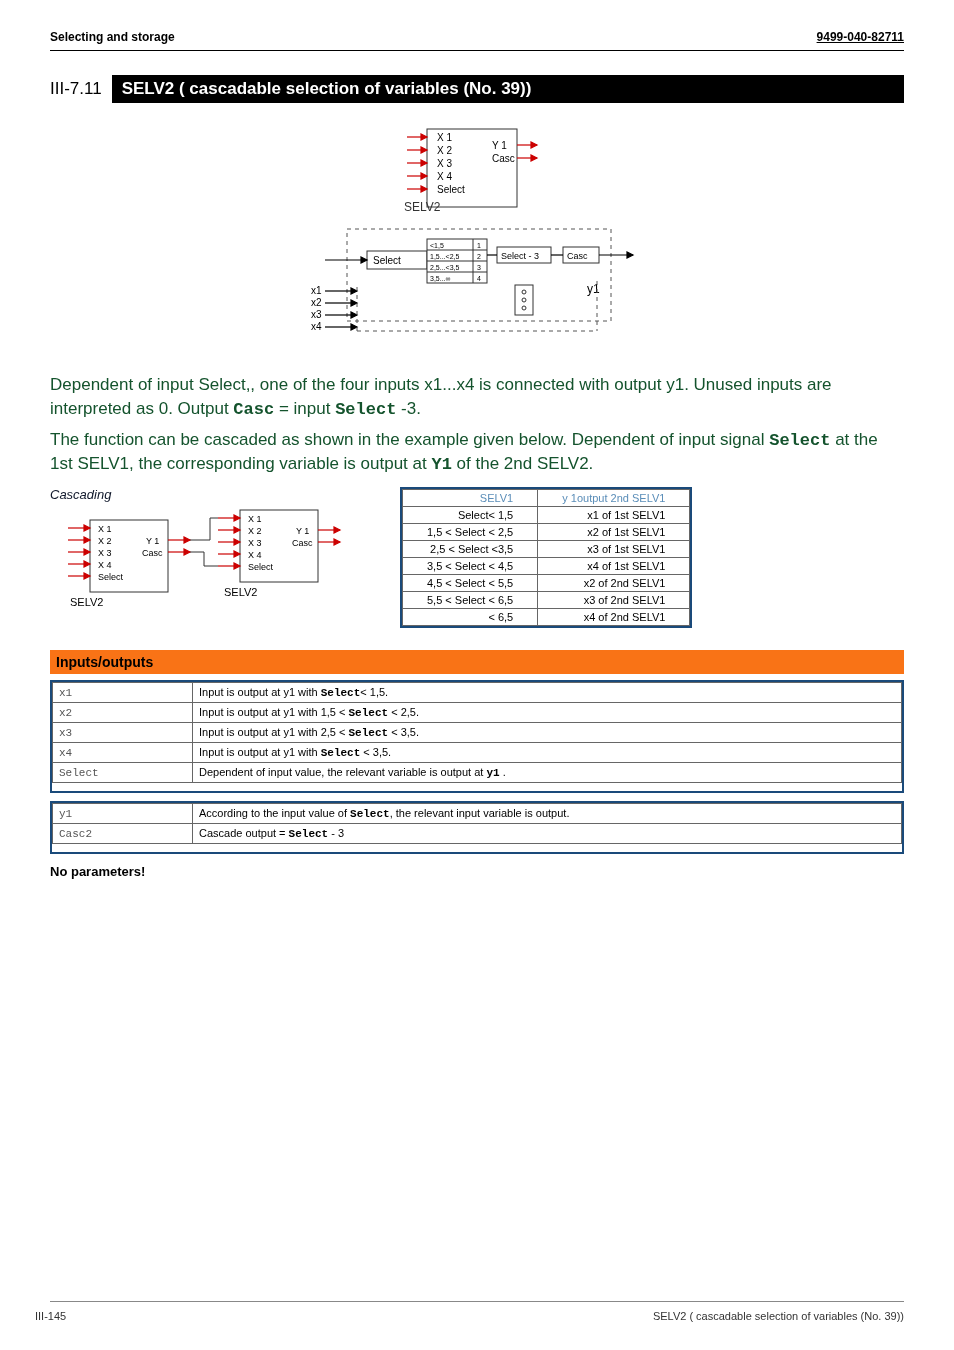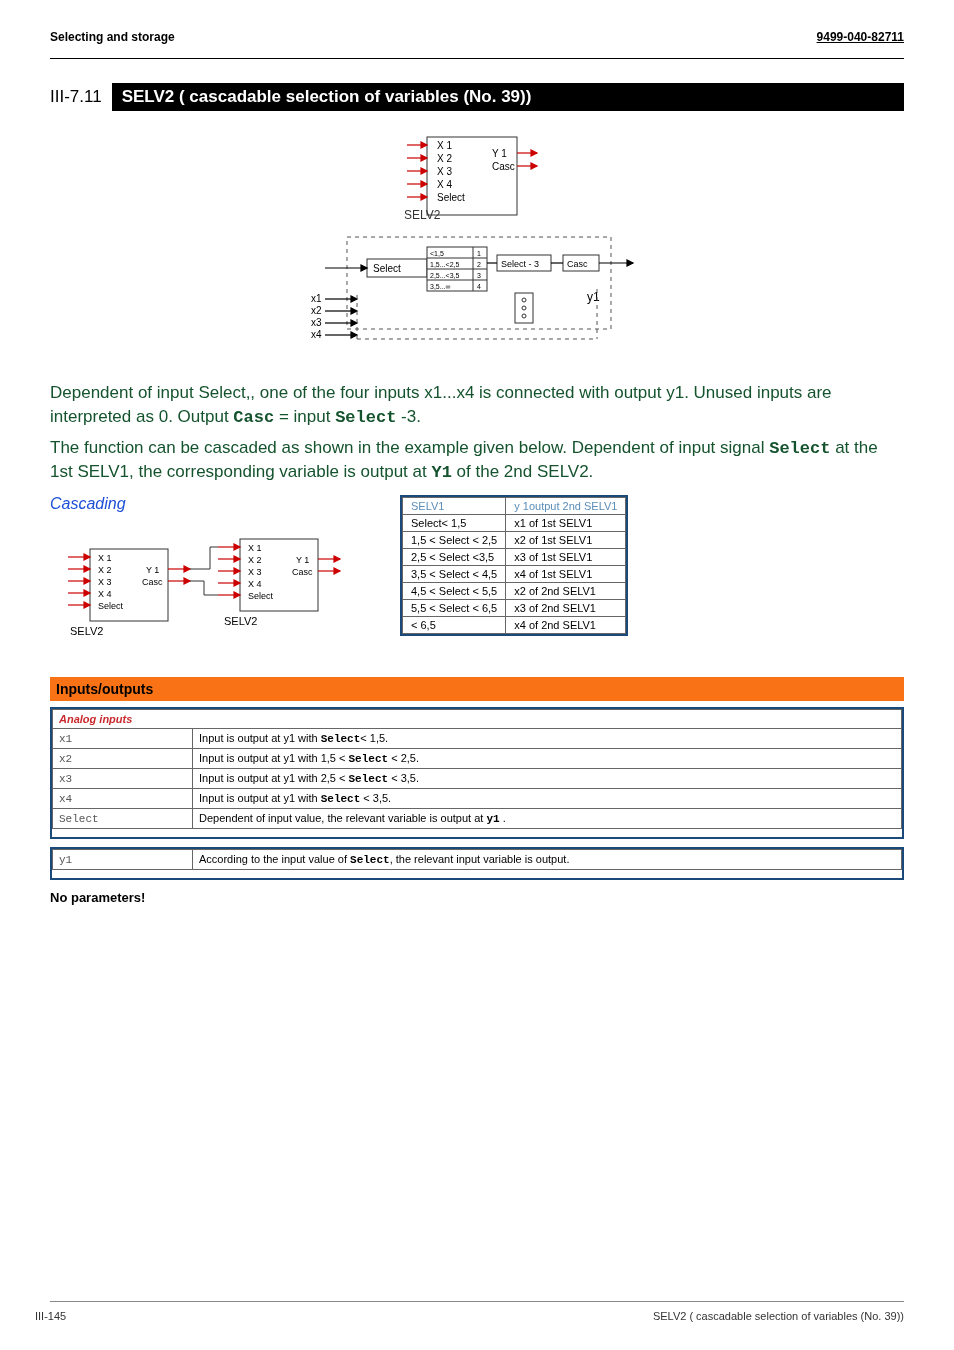--- a/index.html
+++ b/index.html
@@ -1,31 +1,31 @@
 <!DOCTYPE html>
 <html><head>
 <meta charset="utf-8">
 <style>
   * { margin: 0; padding: 0; box-sizing: border-box; }
   body { font-family: Arial, Helvetica, sans-serif; width: 954px; margin: 0 auto; background: #fff; color: #000; padding: 30px 50px 40px 50px; position: relative; min-height: 1350px; }
-  .topbar { display: flex; justify-content: space-between; font-size: 12px; margin-bottom: 14px; }
+  .topbar { display: flex; justify-content: space-between; font-size: 12px; margin-bottom: 6px; }
   .topbar .left { font-weight: bold; }
   .topbar .right { font-weight: bold; text-decoration: underline; }
   hr.topline { border: none; border-top: 1px solid #000; margin-bottom: 24px; }
   .section-header { display: flex; align-items: stretch; margin-bottom: 18px; }
   .section-title { background: #000; color: #fff; font-weight: bold; padding: 4px 10px; font-size: 17px; flex: 1; }
   .section-num-box { color: #000; font-weight: normal; font-size: 17px; padding: 4px 10px 4px 0; }
   .diagram-wrap { text-align: center; margin: 10px 0 18px 0; }
   svg { display: inline-block; }
   p.body { font-size: 17px; line-height: 1.4; margin: 6px 0; color: #14532d; }
   .mono { font-family: "Courier New", monospace; font-weight: bold; }
   .cascading-row { display: flex; gap: 30px; align-items: flex-start; margin: 10px 0 22px 0; }
-  .cascading-label { font-style: italic; color: #1d4ed8; font-size: 16px; margin-bottom: 18px; }
+  .cascading-label { font-style: italic; color: #0f172a; font-size: 13px; margin-bottom: 0; }
   .selv-table { border-collapse: collapse; font-size: 11px; }
-  .selv-table th, .selv-table td { border: 1px solid #666; padding: 2px 8px; text-align: left; }
+  .selv-table th, .selv-table td { border: 1px solid #666; padding: 2px 24px; text-align: right; }
   .selv-table th { color: #5a8db8; font-weight: normal; }
   .selv-table-wrap { border: 2px solid #1a4a7a; }
   h3.io { background: #f97316; font-size: 14px; padding: 4px 6px; margin: 8px 0 6px 0; }
   table.iot { width: 100%; border-collapse: collapse; font-size: 11px; margin-bottom: 8px; }
   table.iot td, table.iot th { border: 1px solid #666; padding: 3px 6px; text-align: left; }
   table.iot .hdr { color: #c9282d; font-style: italic; font-weight: bold; }
   table.iot .lbl { font-family: "Courier New", monospace; color: #555; width: 140px; }
   .outer-border { border: 2px solid #1a4a7a; }
   .noparams { font-weight: bold; font-size: 13px; margin-top: 10px; }
   .footer { display: flex; justify-content: space-between; font-size: 11px; color: #333; margin-top: 10px; border-top: 0; position: absolute; bottom: 28px; left: 35px; right: 50px;}
@@ -248,23 +248,20 @@
     </tbody>
       </table>
   </div>
 </div>
 
 <h3 class="io">Inputs/outputs</h3>
 
 <div class="outer-border">
 <table class="iot">
   <tbody>
-        <tr>
-          <td colspan="2" class="hdr">Analog inputs</td>
-        </tr>
   <tr>
           <td class="lbl">x1</td>
           <td><span>Input is output at y1 with </span><span class="mono">Select</span><span>&lt; 1,5.</span></td>
         </tr>
   <tr>
           <td class="lbl">x2</td>
           <td><span>Input is output at y1 with 1,5 &lt;  </span><span class="mono">Select</span><span> &lt; 2,5.</span></td>
         </tr>
   <tr>
           <td class="lbl">x3</td>
@@ -283,20 +280,24 @@
 </div>
 
 <div style="height:8px"></div>
 
 <div class="outer-border">
 <table class="iot">
   <tbody>
   <tr>
           <td class="lbl">y1</td>
           <td><span>According to the input value of </span><span class="mono">Select</span><span>, the relevant input variable is output.</span></td>
+        </tr>
+  <tr>
+          <td class="lbl">Casc2</td>
+          <td><span>Cascade output =  </span><span class="mono">Select</span><span> - 3</span></td>
         </tr>
 </tbody>
     </table>
 </div>
 
 <p class="noparams">No parameters!</p>
 
 <hr class="footline">
 <div class="footer">
   <div>III-145</div>

